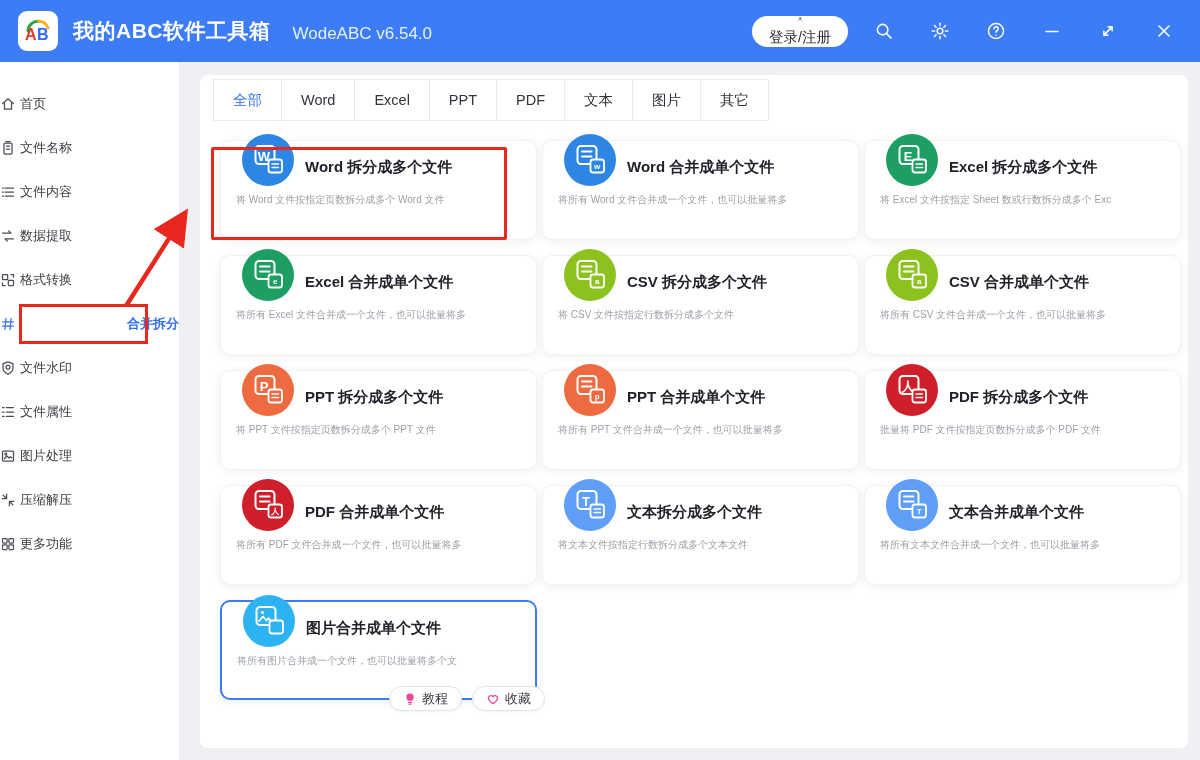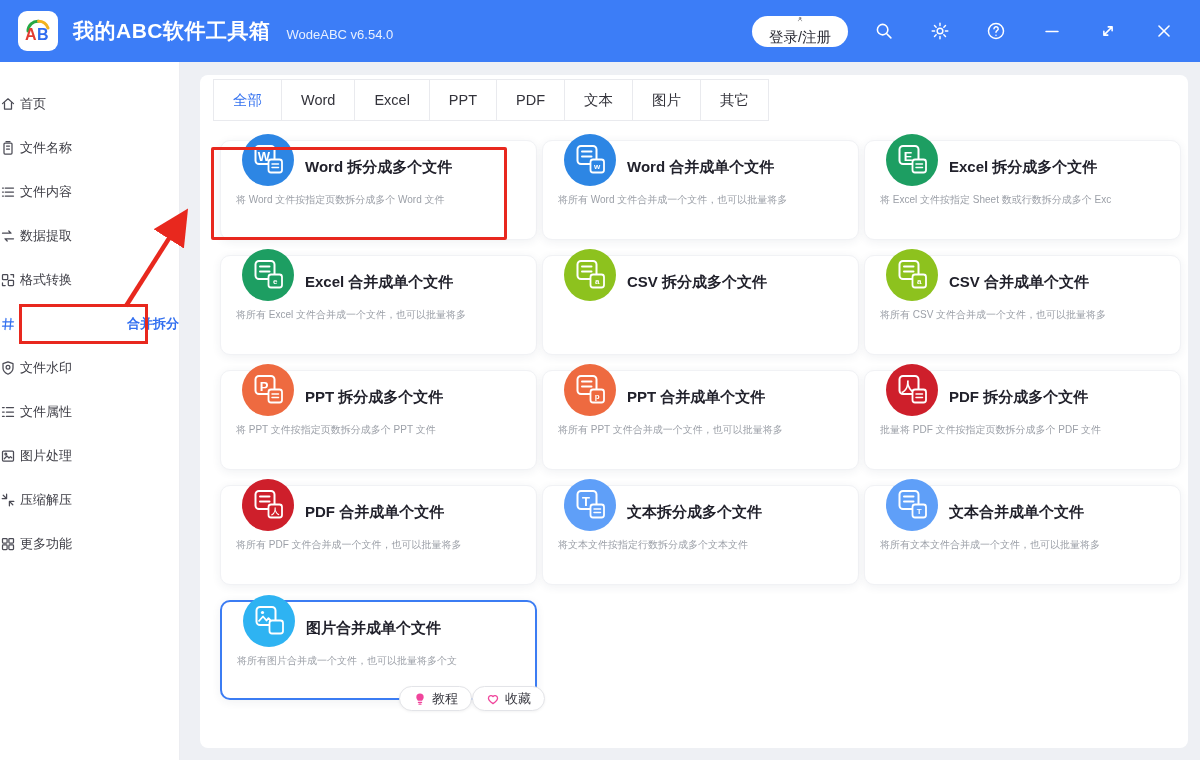--- a/index.html
+++ b/index.html
@@ -5,21 +5,21 @@
   * { margin:0; padding:0; box-sizing:border-box; }
   html,body { width:1200px; height:760px; overflow:hidden;
     font-family:"Liberation Sans","DejaVu Sans",sans-serif; background:#eef0f4; }
 
   
   .titlebar { position:absolute; left:0; top:0; width:1200px; height:62px;
     background:#3c7df7; display:flex; align-items:center; padding:0 16px 0 18px; }
   .logo { width:40px; height:40px; border-radius:9px; background:#fff;
     display:flex; align-items:center; justify-content:center; flex:0 0 auto; }
   .app-title { color:#fff; font-size:21px; font-weight:bold; margin-left:15px; letter-spacing:.5px; }
-  .app-version { color:rgba(255,255,255,.88); font-size:13px; margin-left:16px; margin-top:6px; }
+  .app-version { color:rgba(255,255,255,.88); font-size:17px; margin-left:22px; margin-top:6px; }
   .tb-right { margin-left:auto; display:flex; align-items:center; }
   .login-pill { height:31px; background:#fff; border-radius:16px; display:flex;
     align-items:center; gap:6px; padding:0 17px; cursor:pointer; color:#2d2d36;
     font-size:14.5px;flex-direction:column; }
   .tb-iconbtn { width:40px; height:40px; display:flex; align-items:center;
     justify-content:center; cursor:pointer; margin-left:16px; }
   .tb-iconbtn svg { stroke:#fff; }
 
   
   .sidebar { position:absolute; left:0; top:62px; width:180px; height:698px;
@@ -48,21 +48,21 @@
     grid-template-columns:repeat(3,317px); column-gap:5px; row-gap:15px; }
   .card { position:relative; width:317px; height:100px; background:#fff;
     border-radius:10px; border:1px solid #f1f2f5;
     box-shadow:0 2px 10px rgba(40,50,80,.07); cursor:pointer; }
   .card.hovered { border:2px solid #3b7cf3; }
   .card .c-icon { position:absolute; left:20px; top:-8px; width:54px; height:54px; }
   .card .c-title { position:absolute; left:84px; top:17px; font-size:15px;
     font-weight:bold; color:#21212b; white-space:nowrap; }
   .card .c-desc { position:absolute; left:15px; top:52px; right:8px; font-size:10px;
     color:#9ca0a8; white-space:nowrap; overflow:hidden; }
-  .card-actions { position:absolute; right:-10px; bottom:-13px; display:flex; }
+  .card-actions { position:absolute; right:-10px; bottom:-13px; display:flex; gap:10px; }
   .pill { height:25px; background:#fff; border:1px solid #e3e4e8; border-radius:13px;
     display:flex; align-items:center; gap:5px; padding:0 13px; font-size:13px;
     color:#3a3a42; cursor:pointer; box-shadow:0 1px 3px rgba(0,0,0,.05); }
 
   
   .ann { position:absolute; z-index:50; pointer-events:none; }
   .ann-card { left:211px; top:147px; width:296px; height:93px;
     border:3px solid #e8281e; border-radius:2px; }
   .ann-side { left:19px; top:304px; width:129px; height:40px; border:3px solid #e8281e; }
 </style>
@@ -285,20 +285,21 @@
   </div>
       <div class="card">
     <span class="c-icon"><svg width="54" height="54" viewBox="0 0 54 54">
             <circle cx="27" cy="27" r="26" fill="#8dc21e"></circle>
             <rect x="14.5" y="13" width="19" height="18" rx="3.5" fill="none" stroke="#fff" stroke-width="2"></rect>
             <path d="M19 18.5 h9.5 M19 23.5 h9.5" stroke="#fff" stroke-width="2" stroke-linecap="round"></path>
             <rect x="27.5" y="26.5" width="13.5" height="13" rx="2.5" fill="#8dc21e" stroke="#fff" stroke-width="1.8"></rect>
             <text x="34.2" y="36" text-anchor="middle" font-size="8" font-weight="bold" fill="#fff" font-family="Liberation Sans, sans-serif">a</text>
           </svg></span>
     <div class="c-title">CSV 拆分成多个文件</div>
+    <div class="c-desc">将 CSV 文件按指定行数拆分成多个文件</div>
   </div>
       <div class="card">
     <span class="c-icon"><svg width="54" height="54" viewBox="0 0 54 54">
             <circle cx="27" cy="27" r="26" fill="#8dc21e"></circle>
             <rect x="14.5" y="13" width="19" height="18" rx="3.5" fill="none" stroke="#fff" stroke-width="2"></rect>
             <path d="M19 18.5 h9.5 M19 23.5 h9.5" stroke="#fff" stroke-width="2" stroke-linecap="round"></path>
             <rect x="27.5" y="26.5" width="13.5" height="13" rx="2.5" fill="#8dc21e" stroke="#fff" stroke-width="1.8"></rect>
             <text x="34.2" y="36" text-anchor="middle" font-size="8" font-weight="bold" fill="#fff" font-family="Liberation Sans, sans-serif">a</text>
           </svg></span>
     <div class="c-title">CSV 合并成单个文件</div>

